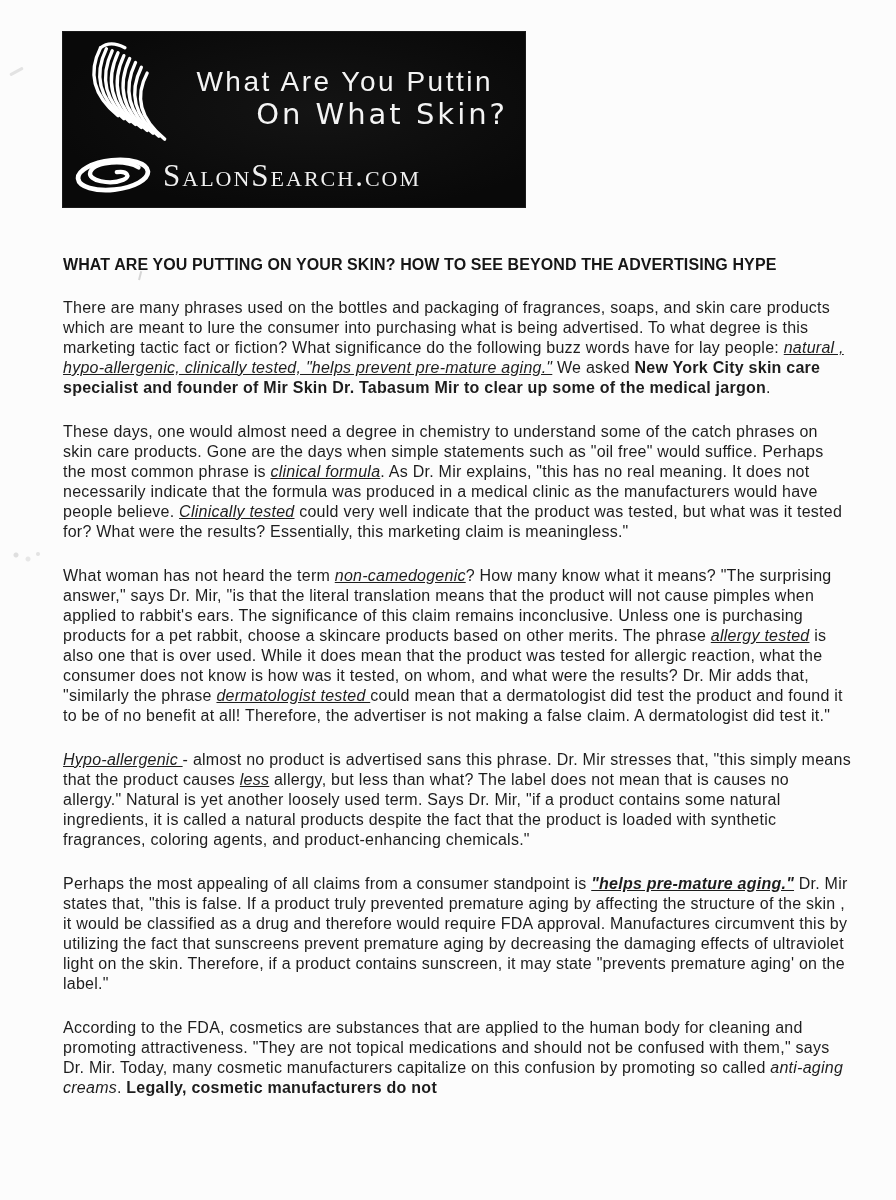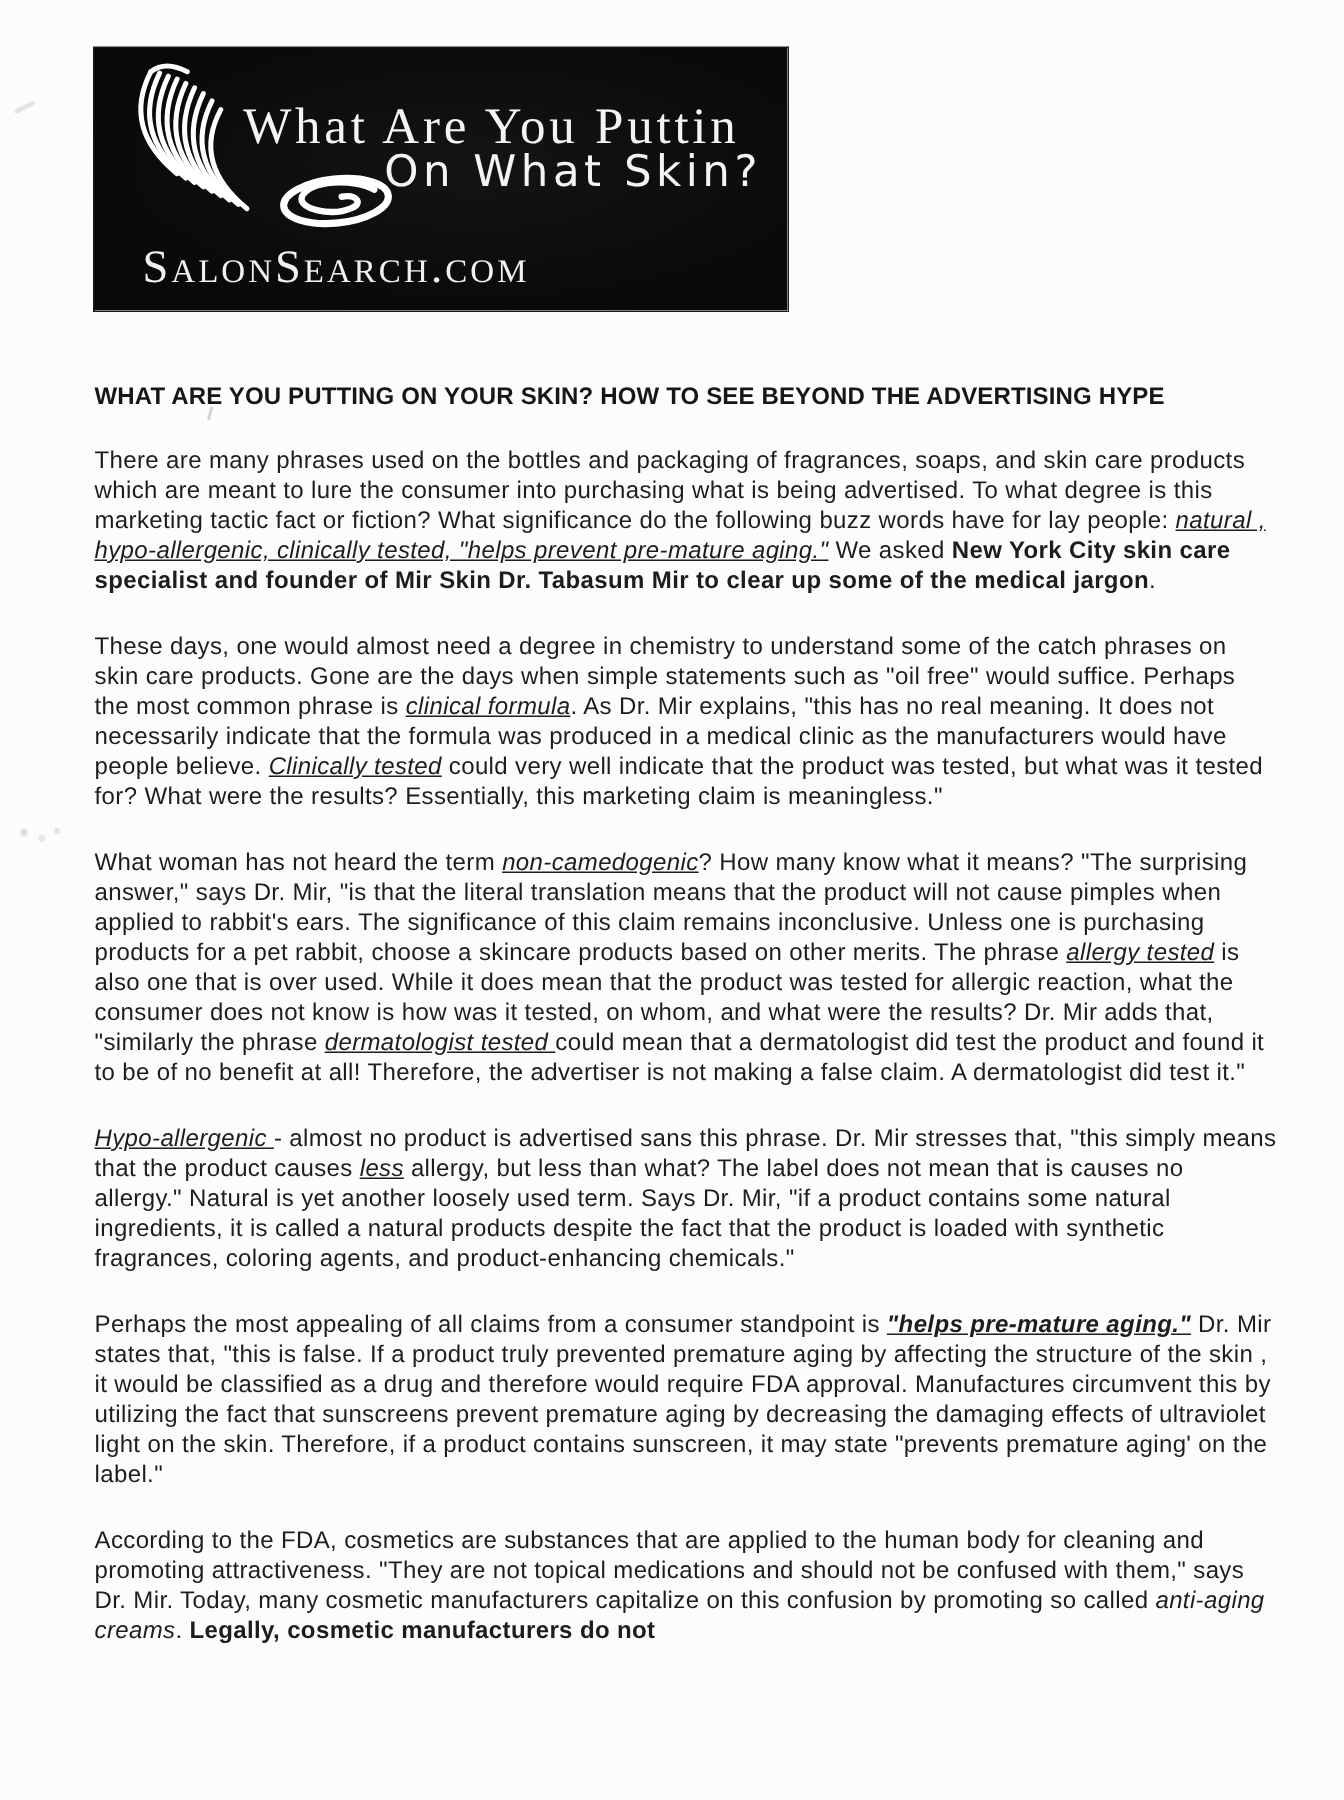--- a/index.html
+++ b/index.html
@@ -13,31 +13,31 @@
   .banner {
     position:absolute; left:63px; top:32px; width:462px; height:175px;
     background:radial-gradient(ellipse at 55% 45%, #141414 0%, #090909 75%);
     box-shadow:0 0 0 1px #1a1a1a;
   }
   .swoosh {
     position:absolute; left:8px; top:10px; width:98px; height:102px;
   }
   .banner-line1 {
     position:absolute; top:34px; right:32px;
-    font-family:Liberation Serif, serif;
-    font-size:34px; letter-spacing:2.5px; color:#f4f4f4; white-space:nowrap;
+    font-family:Liberation Sans, sans-serif;
+    font-size:28px; letter-spacing:2.5px; color:#f4f4f4; white-space:nowrap;
   }
   .banner-line2 {
     position:absolute; top:65px; right:17px;
     font-family:"DejaVu Sans", sans-serif;
     font-size:29px; letter-spacing:3px; color:#f4f4f4; white-space:nowrap;
   }
   .brand-row {
-    position:absolute; left:32px; bottom:14px;
-    display:flex; align-items:center; gap:10px;flex-direction:column;
+    position:absolute; left:10px; bottom:14px;
+    display:flex; align-items:center; gap:10px;
   }
   .brand-oval { width:80px; height:36px; }
   .brand-text {
     font-family:"Liberation Serif", serif;
     font-variant:small-caps; letter-spacing:2px;
     font-size:31px; color:#f0f0f0; white-space:nowrap; line-height:1;
   }
 
   
   .article {

